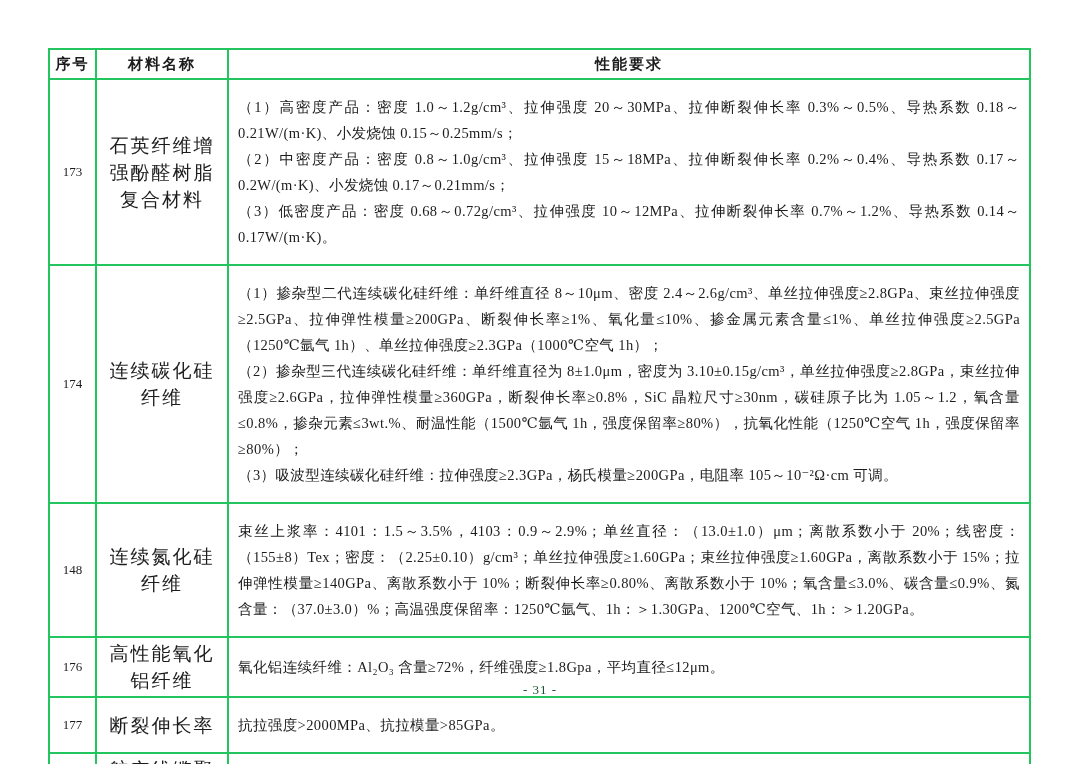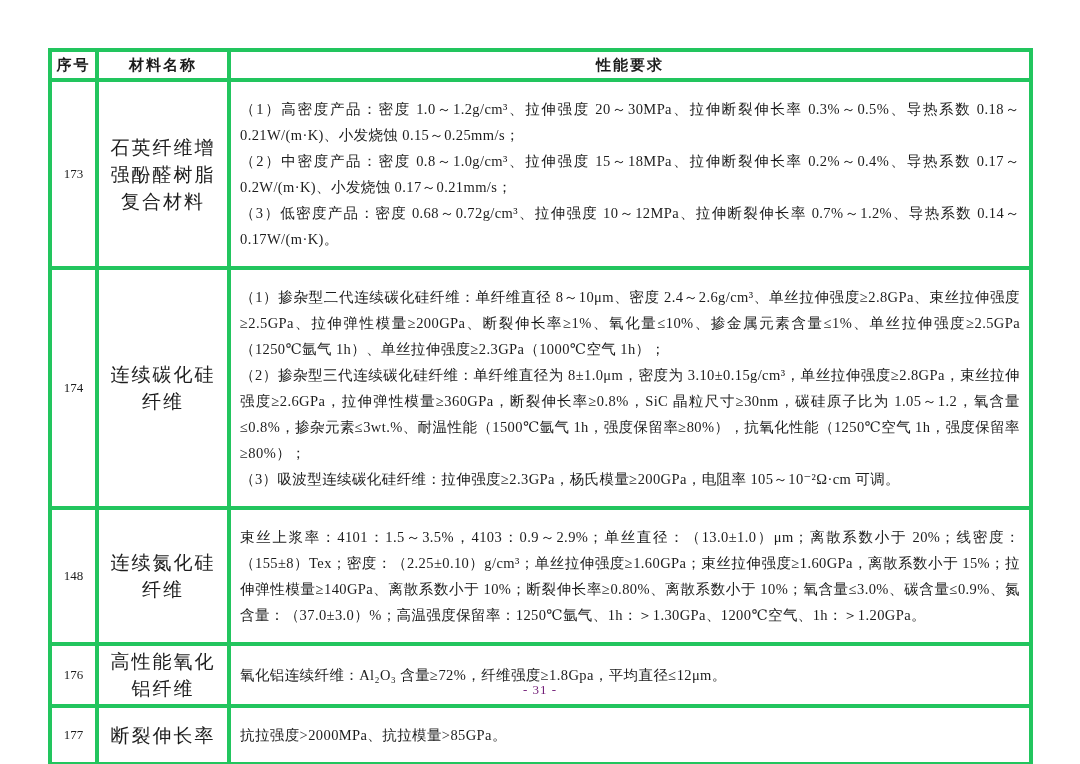--- a/index.html
+++ b/index.html
@@ -16,21 +16,21 @@
   }
   table.spec-table {
     position: absolute;
     left: 48px;
     top: 48px;
     width: 981px;
     border-collapse: collapse;
     table-layout: fixed;
   }
   .spec-table td, .spec-table th {
-    border: 4px solid #22c55e;
+    border: 2px solid #22c55e;
     vertical-align: middle;
   }
   .spec-table th {
     height: 30px;
     font-size: 15px;
     font-weight: bold;
     text-align: center;
     letter-spacing: 2px;
   }
   col.c-no   { width: 47px; }
@@ -63,21 +63,21 @@
   tr.r-176 { height: 47px; }
   tr.r-177 { height: 46px; }
   tr.r-178 { height: 70px; }
   .page-footer {
     position: absolute;
     left: 0;
     right: 0;
     top: 682px;
     text-align: center;
     font-size: 13px;
-    color: #701a75;
+    color: #14532d;
     letter-spacing: 1px;
   }
 </style>
 </head>
 <body>
 
 <div class="page">
 
   <table class="spec-table">
     <colgroup>

